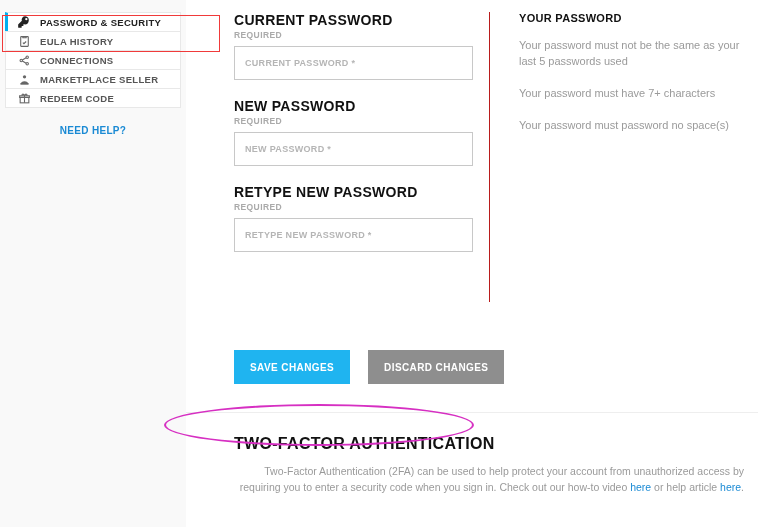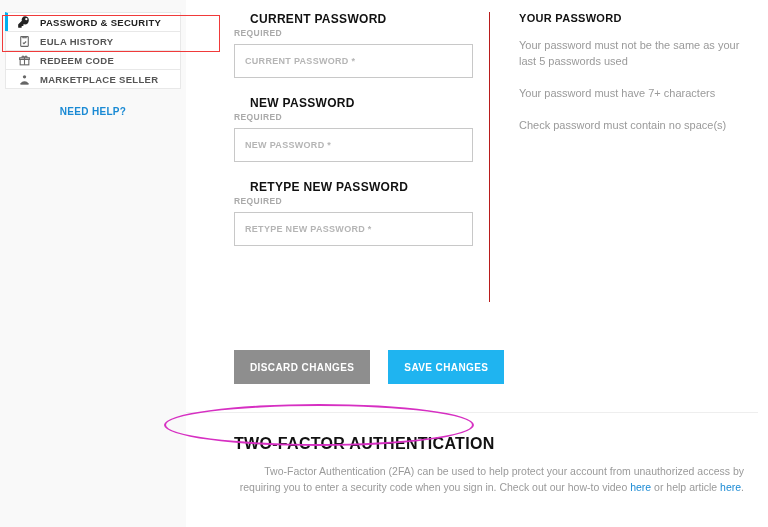--- a/index.html
+++ b/index.html
@@ -71,27 +71,26 @@
     position: relative;
   }
   .row-top {
     display: flex;
   }
   .form-col {
     width: 255px;
   }
   .field-group { margin-bottom: 18px; }
   .field-label {
-    font-size: 12px;
+    font-size: 14px;
     font-weight: 800;
     letter-spacing: 0.3px;
     color: #111;
     margin-bottom: 2px;
     text-transform: uppercase;
-    margin-left: 16px;
   }
   .field-req {
     font-size: 8.5px;
     font-weight: 600;
     color: #aaa;
     letter-spacing: 0.4px;
     margin-bottom: 6px;
     text-transform: uppercase;
   }
   .text-input {
@@ -193,36 +192,47 @@
             <rect x="5" y="3" width="14" height="18" rx="1"></rect>
             <path d="M9 3v2h6V3"></path>
             <path d="M9 14l2 2 4-4"></path>
           </svg>
       </span>
       <span>EULA HISTORY</span>
     </div>
     <div class="sidebar-item">
       <span class="icon">
         <svg width="13" height="13" viewBox="0 0 24 24" fill="none" stroke="currentColor" stroke-width="2">
-            <rect x="4" y="10" width="16" height="10"></rect>
-            <rect x="3" y="7" width="18" height="3"></rect>
-            <path d="M12 7v13M12 7c-2-5-6-3-4 0M12 7c2-5 6-3 4 0"></path>
-          </svg>
-      </span>
-      <span>REDEEM CODE</span>
+            <circle cx="6" cy="12" r="2.2"></circle>
+            <circle cx="17" cy="6" r="2.2"></circle>
+            <circle cx="17" cy="18" r="2.2"></circle>
+            <path d="M8 11l7-4M8 13l7 4"></path>
+          </svg>
+      </span>
+      <span>CONNECTIONS</span>
     </div>
     <div class="sidebar-item">
       <span class="icon">
         <svg width="13" height="13" viewBox="0 0 24 24" fill="currentColor">
             <circle cx="12" cy="7" r="3"></circle>
             <path d="M5 21c0-4 3-6 7-6s7 2 7 6H5z"></path>
             <rect x="4" y="19" width="16" height="2"></rect>
           </svg>
       </span>
       <span>MARKETPLACE SELLER</span>
+    </div>
+    <div class="sidebar-item">
+      <span class="icon">
+        <svg width="13" height="13" viewBox="0 0 24 24" fill="none" stroke="currentColor" stroke-width="2">
+            <rect x="4" y="10" width="16" height="10"></rect>
+            <rect x="3" y="7" width="18" height="3"></rect>
+            <path d="M12 7v13M12 7c-2-5-6-3-4 0M12 7c2-5 6-3 4 0"></path>
+          </svg>
+      </span>
+      <span>REDEEM CODE</span>
     </div>
     <div class="need-help">NEED HELP?</div>
   </div>
 
   <div class="highlight-rect" style="left:2px; top:15px; width:218px; height:37px;"></div>
 
   <div class="main">
     <div class="row-top">
       <div class="form-col">
         <div class="field-group">
@@ -239,28 +249,28 @@
           <div class="field-label">RETYPE NEW PASSWORD</div>
           <div class="field-req">REQUIRED</div>
           <input class="text-input" type="password" placeholder="RETYPE NEW PASSWORD *" style="">
         </div>
       </div>
       <div class="info-col-wrap">
         <div class="info-col">
           <div class="info-title">YOUR PASSWORD</div>
           <div class="info-line">Your password must not be the same as your last 5 passwords used</div>
           <div class="info-line">Your password must have 7+ characters</div>
-          <div class="info-line">Check password must contain no space(s)</div>
+          <div class="info-line">Your password must password no space(s)</div>
         </div>
       </div>
     </div>
 
     <div class="btn-row">
+      <button class="btn btn-save">SAVE CHANGES</button>
       <button class="btn btn-discard">DISCARD CHANGES</button>
-      <button class="btn btn-save">SAVE CHANGES</button>
     </div>
 
     <hr class="hr">
 
     <div>
       <div class="twofa-title">TWO-FACTOR AUTHENTICATION</div>
       <div class="twofa-desc">
         <span>Two-Factor Authentication (2FA) can be used to help protect your account from unauthorized access by requiring you to enter a security code when you sign in. Check out our how-to video </span><span class="link">here</span><span> or help article </span><span class="link">here</span><span>.</span>
       </div>
     </div>

